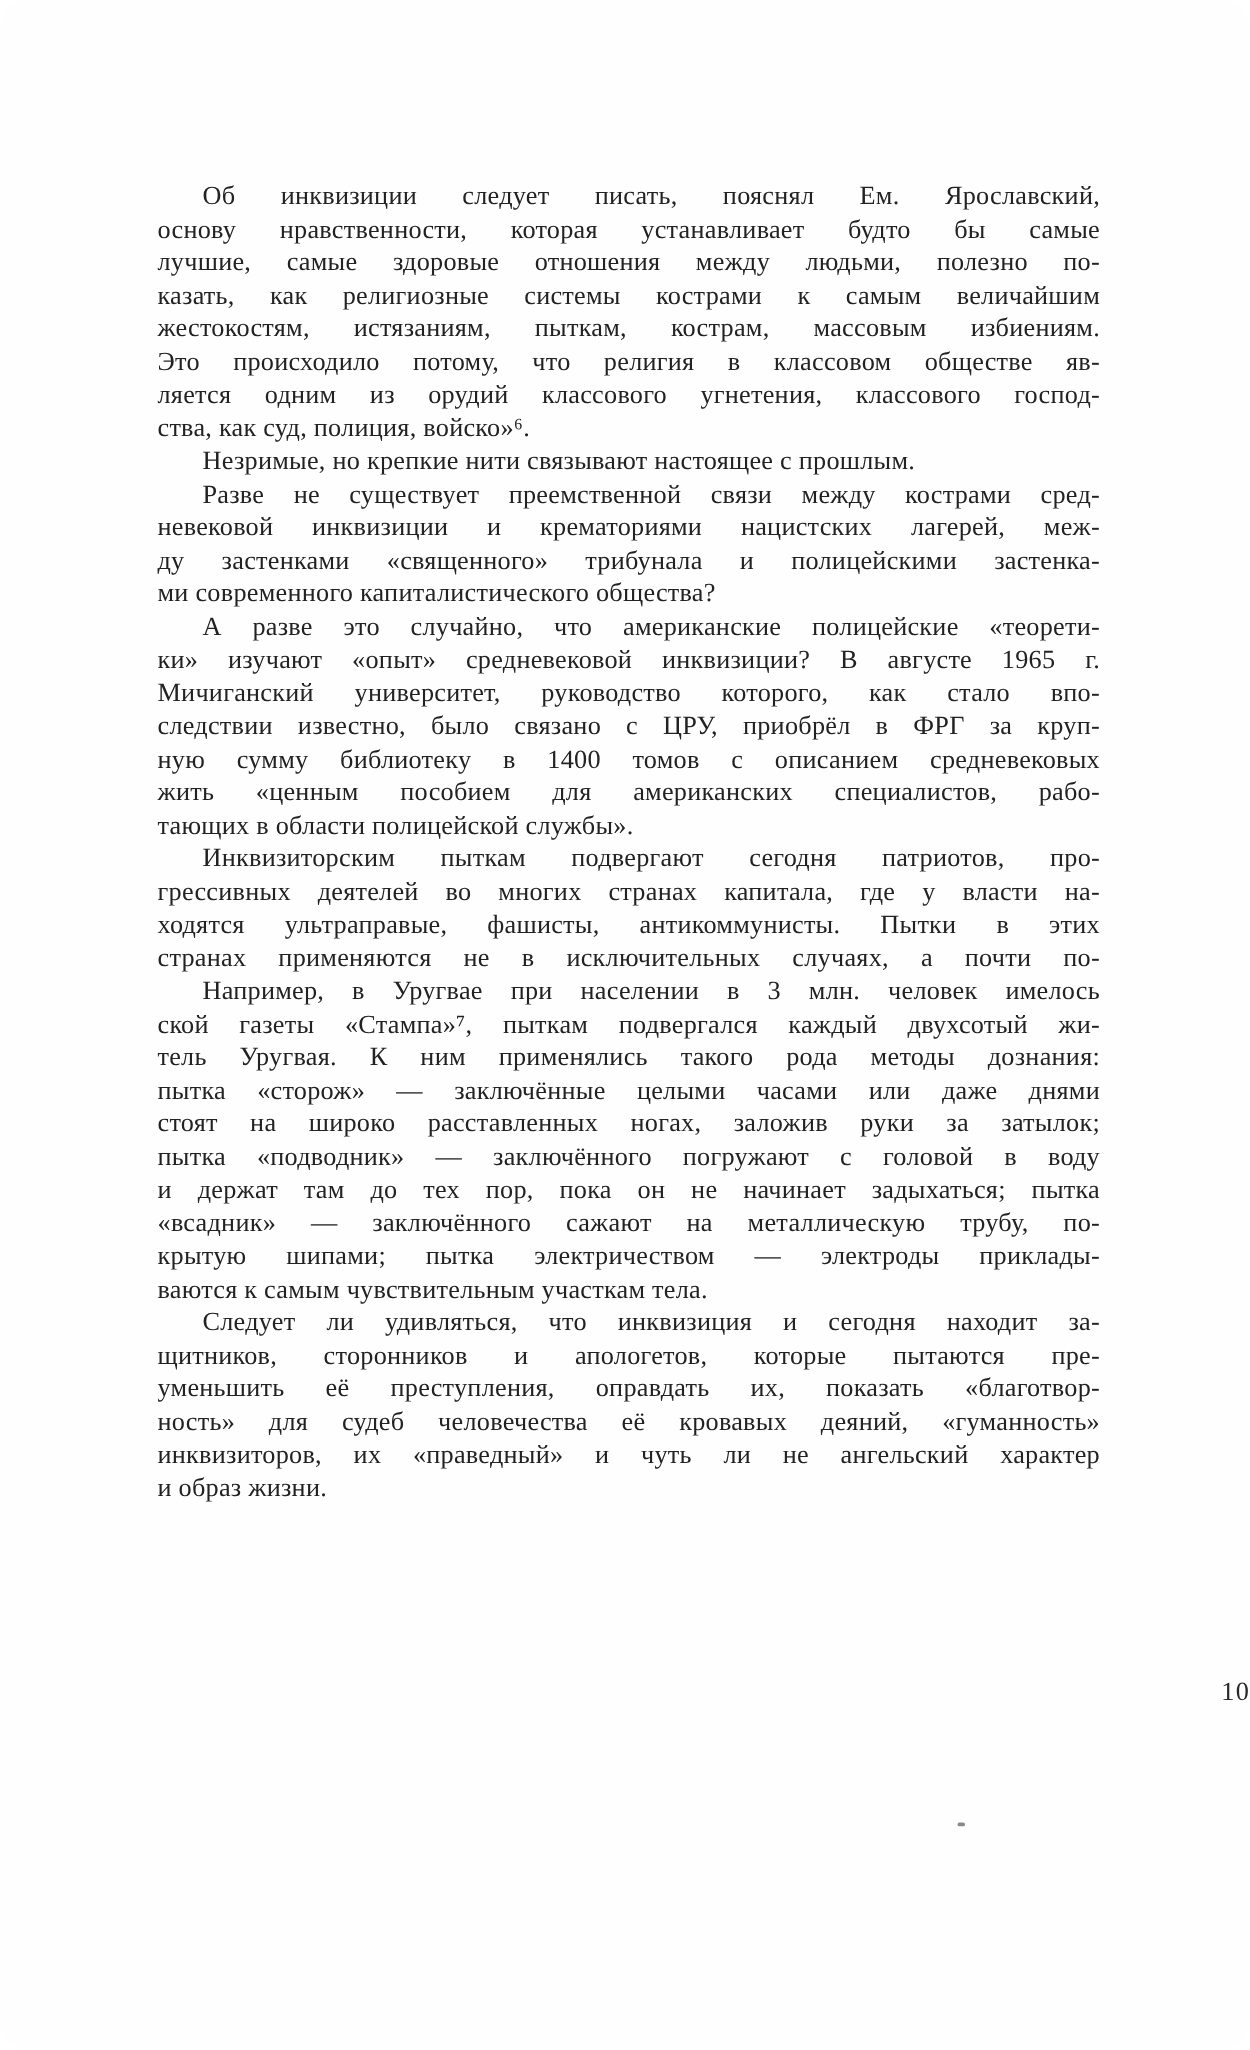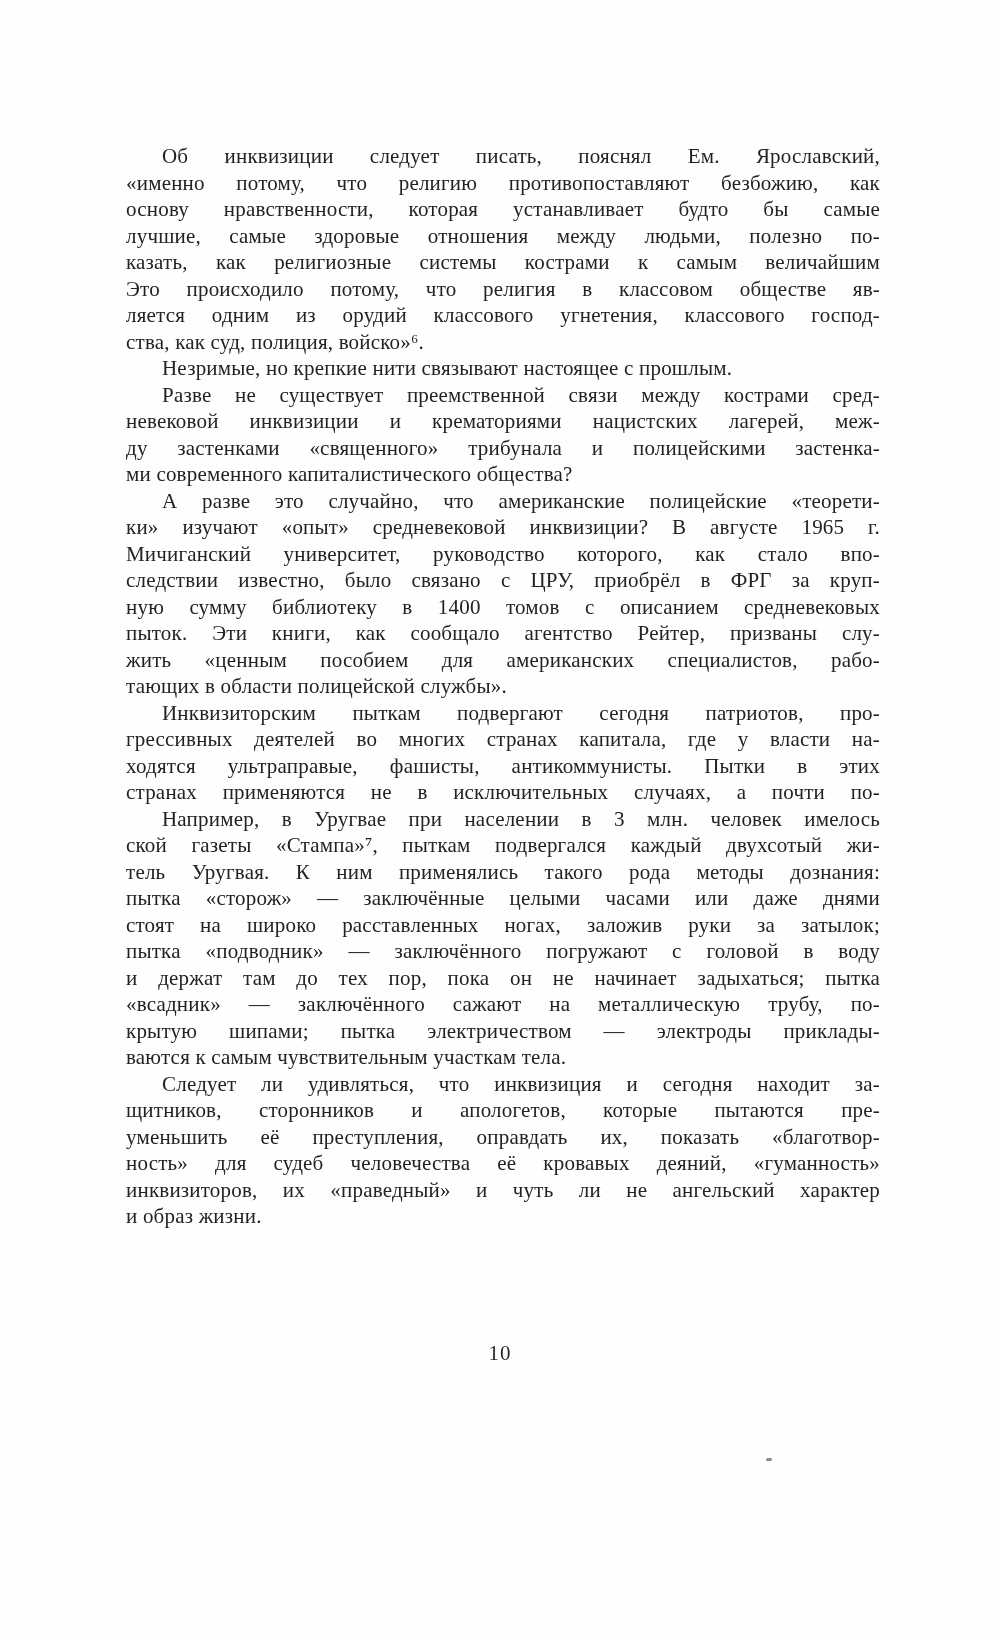--- a/index.html
+++ b/index.html
@@ -41,21 +41,21 @@
     text-align-last: left;
   }
   .line.first {
     text-indent: 36px;
   }
   .page-number {
     position: absolute;
     left: 0;
     top: 1341px;
     width: 1000px;
-    text-align: center;
+    text-align: right;
     font-size: 21px;
     color: #2a2a2a;
     letter-spacing: 1px;
   }
   .scan-speck {
     position: absolute;
     left: 766px;
     top: 1458px;
     width: 6px;
     height: 3px;
@@ -63,44 +63,43 @@
     background: #8a8a8a;
   }
 </style>
 </head>
 <body>
 
 <div class="scan-page">
   <main class="text-block">
       <div class="paragraph">
         <div class="line first">Об инквизиции следует писать, пояснял Ем. Ярославский,</div>
-        <div class="line">«именно потому, что религию противопоставляют безбожию, как</div>
         <div class="line">основу нравственности, которая устанавливает будто бы самые</div>
         <div class="line">лучшие, самые здоровые отношения между людьми, полезно по-</div>
         <div class="line">казать, как религиозные системы кострами к самым величайшим</div>
+        <div class="line">жестокостям, истязаниям, пыткам, кострам, массовым избиениям.</div>
         <div class="line">Это происходило потому, что религия в классовом обществе яв-</div>
         <div class="line">ляется одним из орудий классового угнетения, классового господ-</div>
         <div class="line last">ства, как суд, полиция, войско»⁶.</div>
       </div>
       <div class="paragraph">
         <div class="line first last">Незримые, но крепкие нити связывают настоящее с прошлым.</div>
       </div>
       <div class="paragraph">
         <div class="line first">Разве не существует преемственной связи между кострами сред-</div>
         <div class="line">невековой инквизиции и крематориями нацистских лагерей, меж-</div>
         <div class="line">ду застенками «священного» трибунала и полицейскими застенка-</div>
         <div class="line last">ми современного капиталистического общества?</div>
       </div>
       <div class="paragraph">
         <div class="line first">А разве это случайно, что американские полицейские «теорети-</div>
         <div class="line">ки» изучают «опыт» средневековой инквизиции? В августе 1965 г.</div>
         <div class="line">Мичиганский университет, руководство которого, как стало впо-</div>
         <div class="line">следствии известно, было связано с ЦРУ, приобрёл в ФРГ за круп-</div>
         <div class="line">ную сумму библиотеку в 1400 томов с описанием средневековых</div>
-        <div class="line">пыток. Эти книги, как сообщало агентство Рейтер, призваны слу-</div>
         <div class="line">жить «ценным пособием для американских специалистов, рабо-</div>
         <div class="line last">тающих в области полицейской службы».</div>
       </div>
       <div class="paragraph">
         <div class="line first">Инквизиторским пыткам подвергают сегодня патриотов, про-</div>
         <div class="line">грессивных деятелей во многих странах капитала, где у власти на-</div>
         <div class="line">ходятся ультраправые, фашисты, антикоммунисты. Пытки в этих</div>
         <div class="line">странах применяются не в исключительных случаях, а почти по-</div>
       </div>
       <div class="paragraph">

